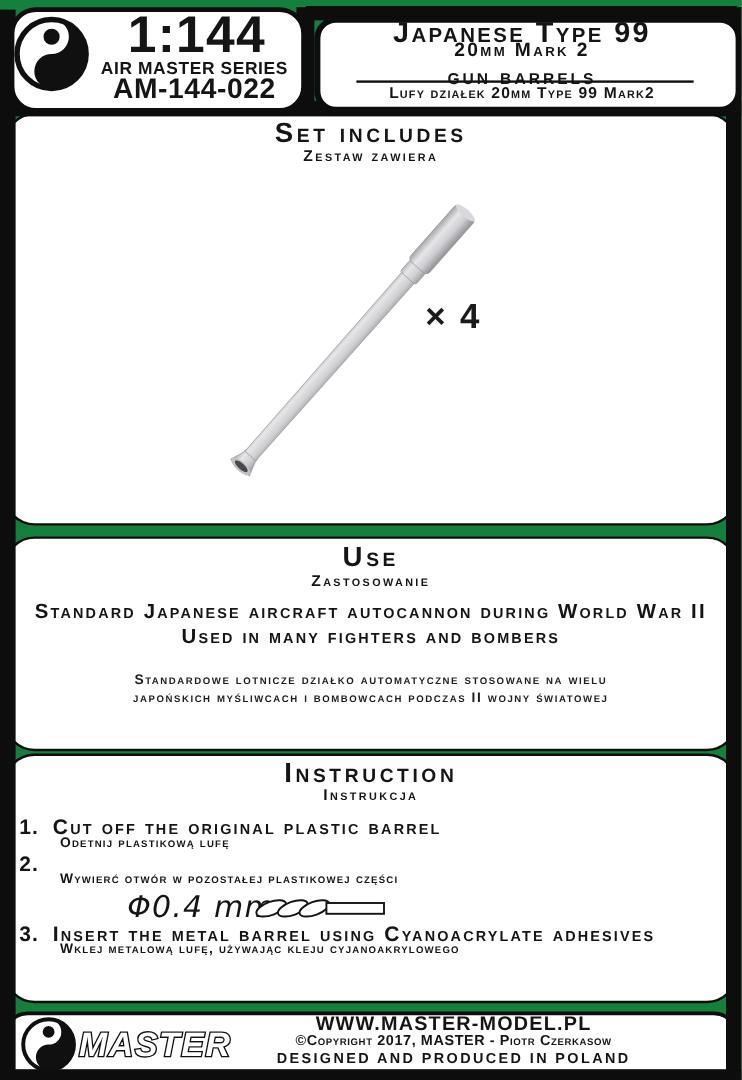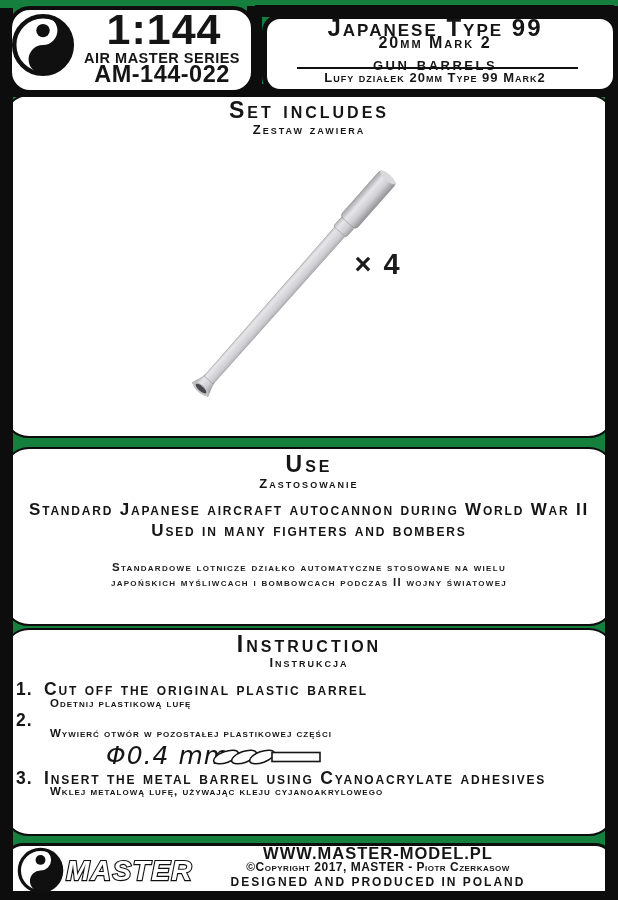--- a/index.html
+++ b/index.html
@@ -23,21 +23,21 @@
   .hbox{position:absolute;background:#fff;border:4px solid #0d0d0d;z-index:6;}
   .hbox-left{left:8px;top:6px;width:239px;height:80px;border-radius:22px;}
   .hbox-right{left:262px;top:14px;width:346px;height:70px;border-radius:18px;border-width:5px;}
 
   .sc{font-variant:small-caps;}
   .ctr{position:absolute;left:0;right:0;text-align:center;line-height:1.05;z-index:3;}
   .abs{position:absolute;z-index:3;}
 
   .t-scale{left:88px;top:8px;width:152px;text-align:center;font-size:43px;font-weight:800;
            letter-spacing:1px;z-index:7;position:absolute;line-height:1;}
-  .t-series{left:84px;top:50px;width:156px;text-align:right;font-size:14.5px;font-weight:700;
+  .t-series{left:84px;top:50px;width:156px;text-align:left;font-size:14.5px;font-weight:700;
             letter-spacing:.5px;z-index:7;position:absolute;}
   .t-code{left:82px;top:62.5px;width:160px;text-align:center;font-size:23.5px;font-weight:800;
           letter-spacing:.5px;z-index:7;position:absolute;line-height:1;}
 
   .hr-title{left:262px;width:346px;text-align:center;position:absolute;z-index:7;line-height:1;}
   .hr1{top:16px;font-size:24px;font-weight:700;letter-spacing:2px;}
   .hr2{top:35px;font-size:16px;font-weight:700;letter-spacing:2px;}
   .hr3{top:55px;font-size:18px;font-weight:700;letter-spacing:2.5px;}
   .hr-rule{left:297px;top:67px;width:281px;height:2px;background:#111;position:absolute;z-index:7;}
   .hr4{top:70.5px;font-size:13px;font-weight:700;letter-spacing:1px;}

